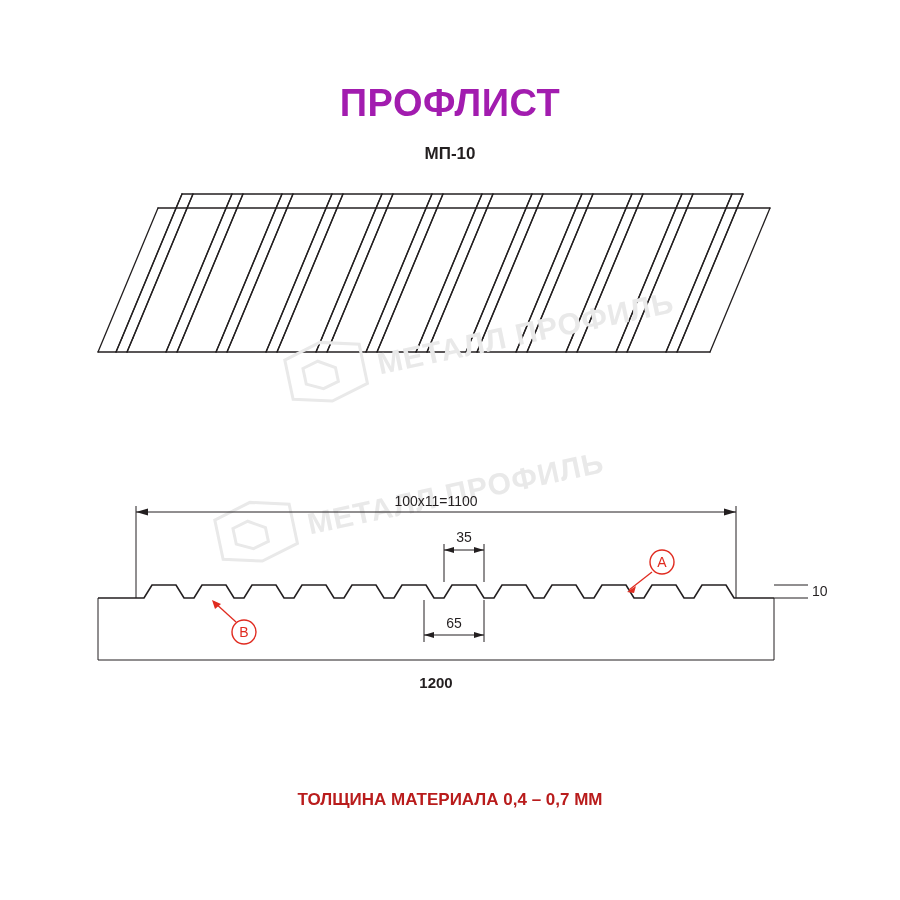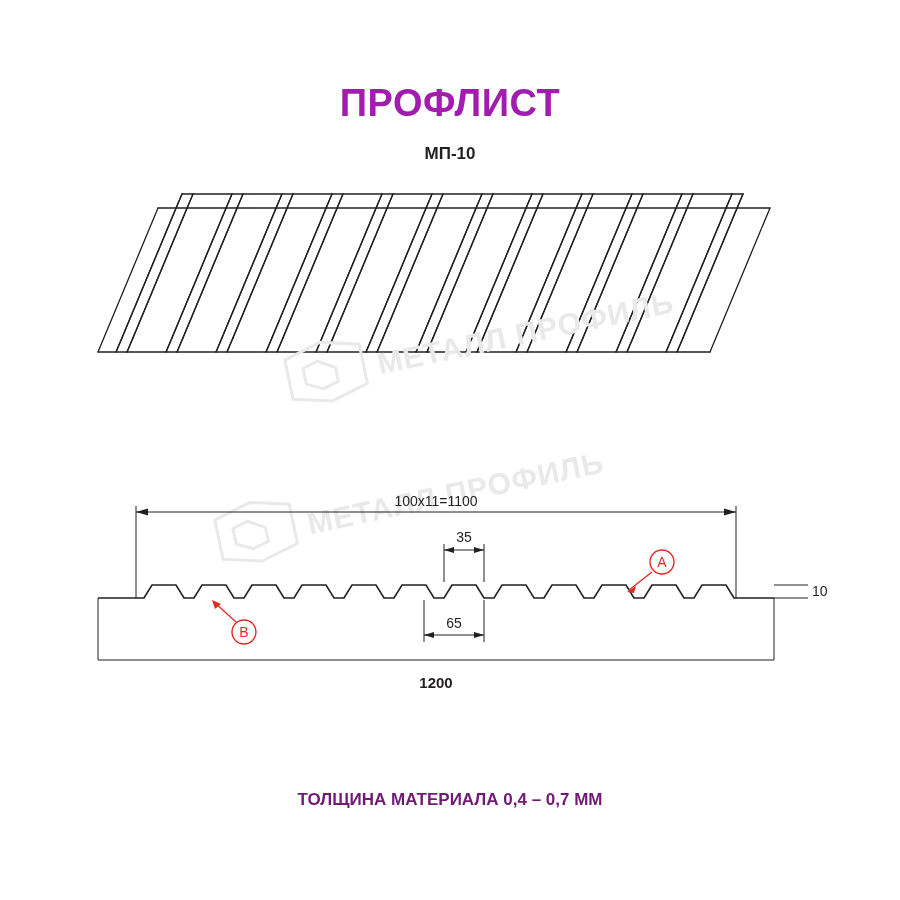--- a/index.html
+++ b/index.html
@@ -43,21 +43,21 @@
     margin-top: 12px;
   }
   .footnote {
     position: absolute;
     top: 790px;
     left: 0;
     width: 900px;
     text-align: center;
     font-size: 17px;
     font-weight: bold;
-    color: #701a75;
+    color: #b91c1c;
   }
   .iso-wrap {
     position: absolute;
     top: 180px;
     left: 70px;
     width: 780px;
     height: 200px;
   }
   .section-wrap {
     position: absolute;

